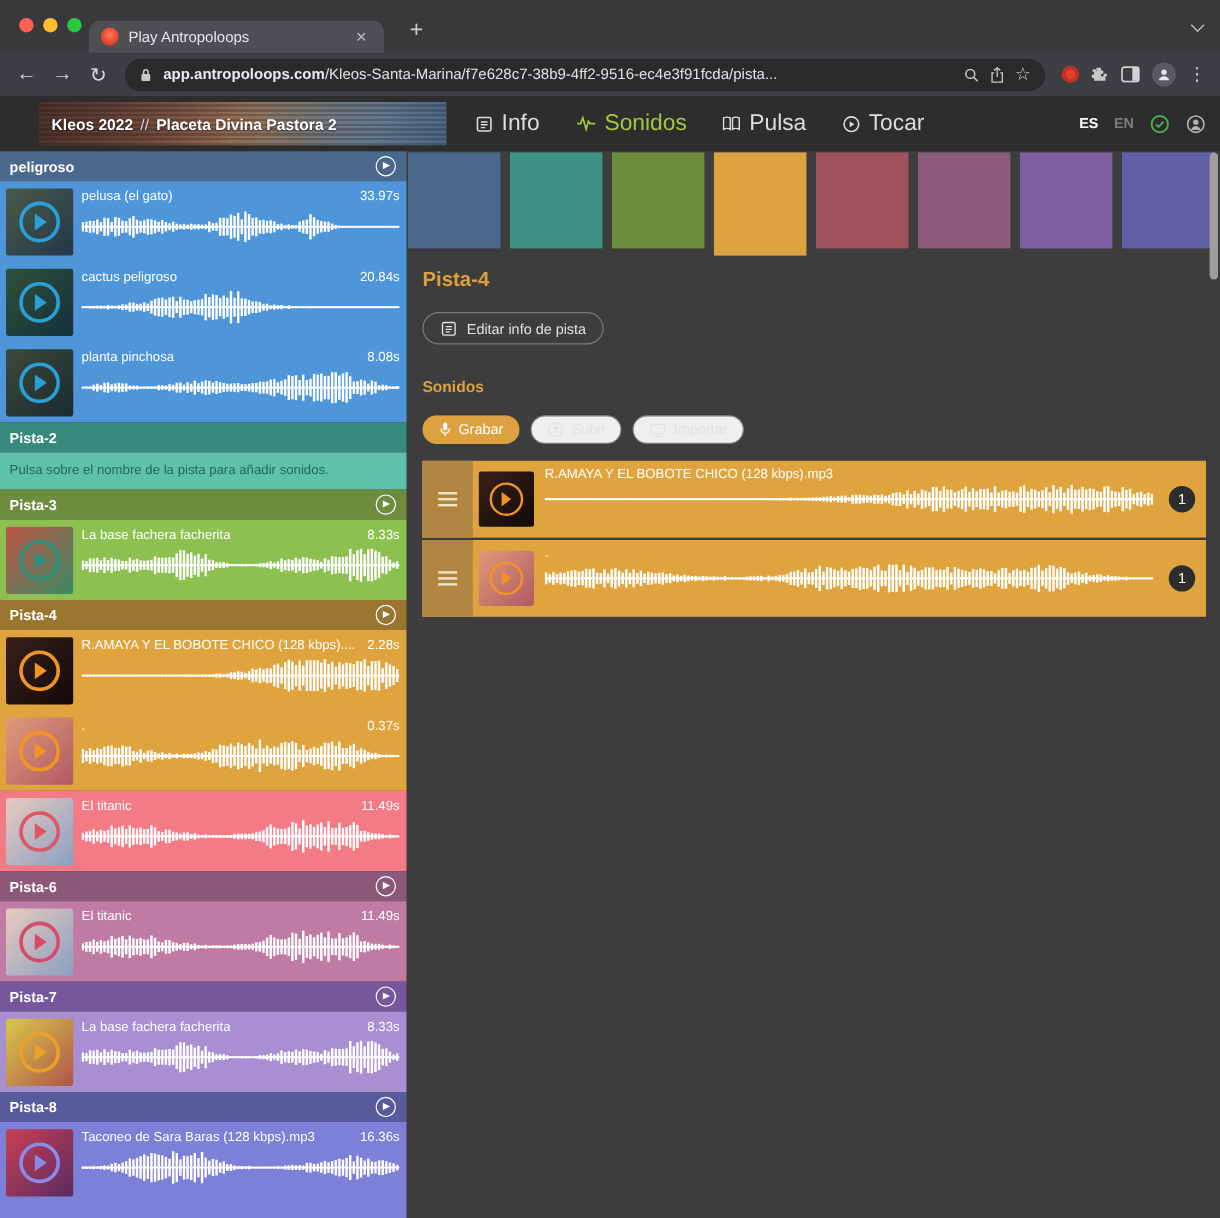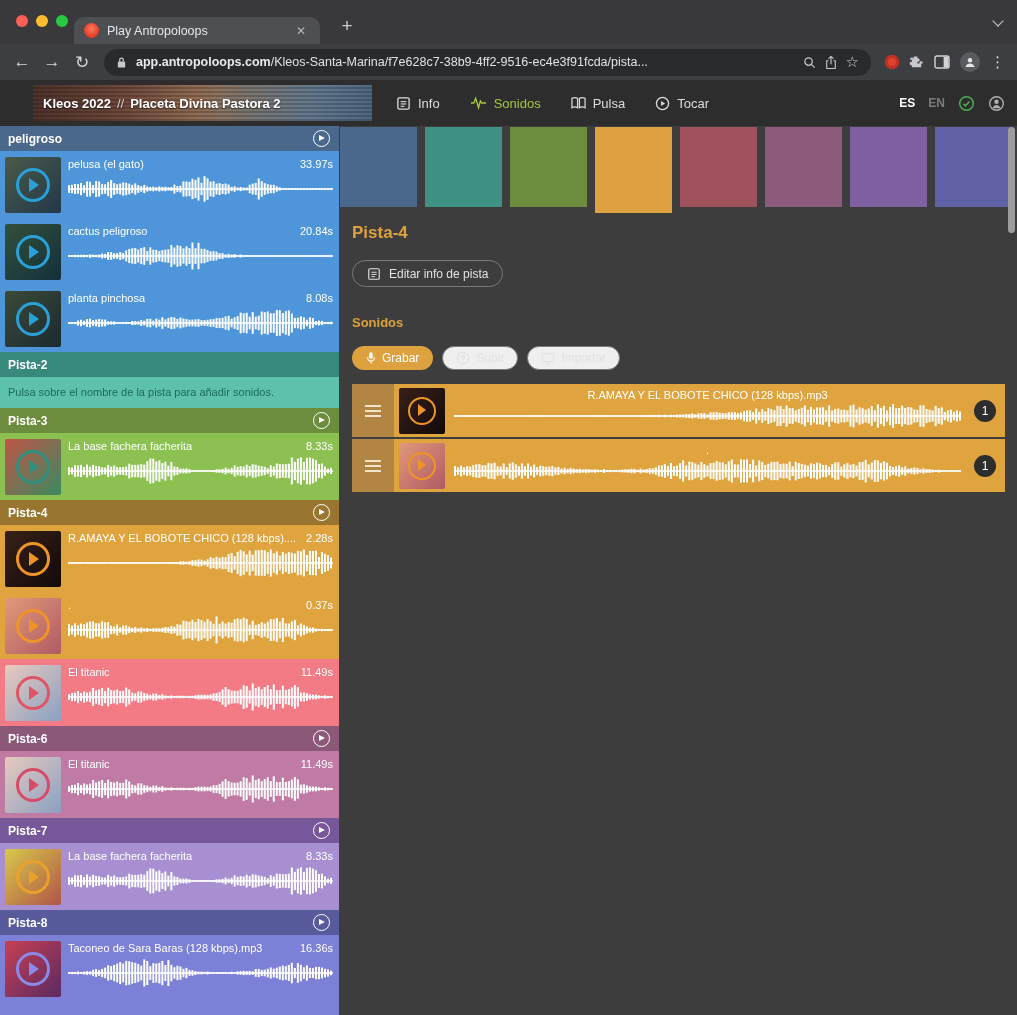--- a/index.html
+++ b/index.html
@@ -34,21 +34,21 @@
   
   .app-header { height:46px; background:#2d2d2d; display:flex; align-items:center;padding-left:33px; }
   .project { width:339px; height:36px; flex-shrink:0; display:flex; align-items:center; gap:6px; padding:0 10px; white-space:nowrap; overflow:hidden;
     background:
       linear-gradient(90deg, rgba(35,25,25,0.55), rgba(35,25,25,0.15) 55%, rgba(40,55,75,0.25)),
       repeating-linear-gradient(0deg, rgba(0,0,0,0.18) 0 2px, rgba(255,255,255,0.04) 2px 4px),
       linear-gradient(100deg, #7c4a38 0%, #96604a 28%, #a87c5c 48%, #8a8276 62%, #6f88a0 82%, #54718e 100%);
     color:#fff; font-size:13px; font-weight:bold; text-shadow:0 1px 2px rgba(0,0,0,0.6); }
   .project .sep { color:#d8d8d8; font-weight:normal; }
   .app-nav { display:flex; align-items:center; gap:30px; margin-left:24px; }
-  .app-nav-item { display:flex; align-items:center; gap:7px; color:#dddddd; font-size:13px; }
+  .app-nav-item { display:flex; align-items:center; gap:7px; color:#dddddd; font-size:19px; }
   .app-nav-item.active { color:#a4c73e; }
   .app-nav-item svg { display:block; }
   .header-spacer { flex:1; }
   .header-right { display:flex; align-items:center; gap:13px; margin-right:12px; }
   .lang-es { color:#ffffff; font-size:12px; font-weight:bold; }
   .lang-en { color:#7c7c7c; font-size:12px; font-weight:bold; }
 
   
   .content { display:flex; height:899px; }
   .sidebar { width:339px; flex-shrink:0; display:flex; flex-direction:column; overflow:hidden; background:#3d3d3d; }
@@ -80,21 +80,21 @@
   .swatch.selected { height:86px; }
   .main-scrollbar { position:absolute; right:2px; top:1px; width:7px; height:106px; background:#9d9d9d; border-radius:3.5px; }
   .pista-title { margin:10px 0 0 13px; font-size:17px; font-weight:bold; }
   .edit-btn { margin:17px 0 0 13px; display:inline-flex; align-items:center; gap:8px; height:27px; padding:0 14px; border:1px solid #7a7a7a; border-radius:14px; color:#e2e2e2; font-size:12px; background:transparent; }
   .section-label { margin:28px 0 0 13px; font-size:13px; font-weight:bold; }
   .actions { display:flex; gap:9px; margin:16px 0 0 13px; }
   .action { display:inline-flex; align-items:center; gap:6px; height:24px; padding:0 13px; border-radius:12px; font-size:12px; }
   .action.record { color:#fff; border:1px solid transparent; }
   .action.ghost { border:1px solid #7a7a7a; color:#e2e2e2; }
   .rows { margin:14px 12px 0 13px; }
-  .row { height:53px; display:flex; margin-bottom:2px; position:relative; align-items:center;text-align:center; }
+  .row { height:64px; display:flex; margin-bottom:2px; position:relative; align-items:center; }
   .row-handle { width:42px; height:100%; display:flex; flex-direction:column; justify-content:center; align-items:center; gap:3px; flex-shrink:0; }
   .row-handle i { display:block; width:16px; height:2px; background:#f2e4c8; }
   .row-thumb { width:46px; height:46px; margin:0 6px 0 5px; position:relative; border-radius:2px; flex-shrink:0; }
   .row-main { flex:1; min-width:0; align-self:stretch; padding:5px 44px 0 3px; display:flex; flex-direction:column; }
   .row-title { font-size:11px; color:#fff; white-space:nowrap; overflow:hidden; }
   .wave-row { height:26px; margin-top:2px; }
   .badge { position:absolute; right:9px; top:50%; transform:translateY(-50%); width:22px; height:22px; border-radius:50%; background:#2d2d2d; color:#fff; font-size:12px; display:flex; align-items:center; justify-content:center; }
 </style>
 </head>
 <body>

